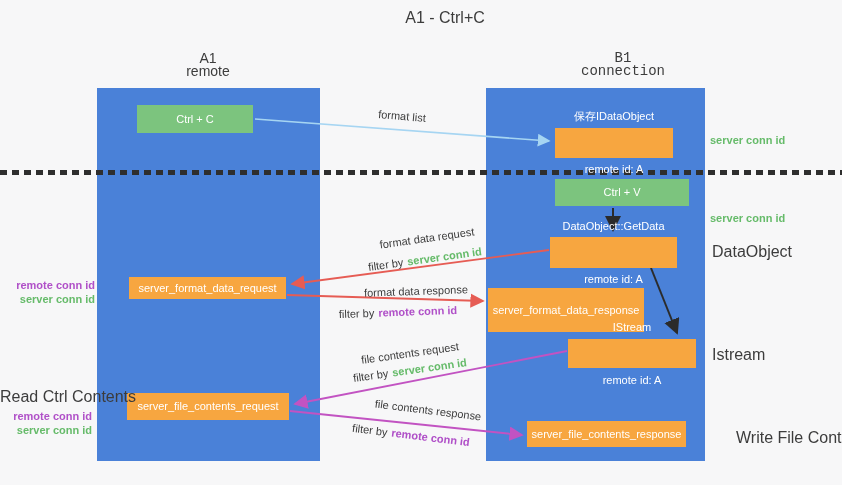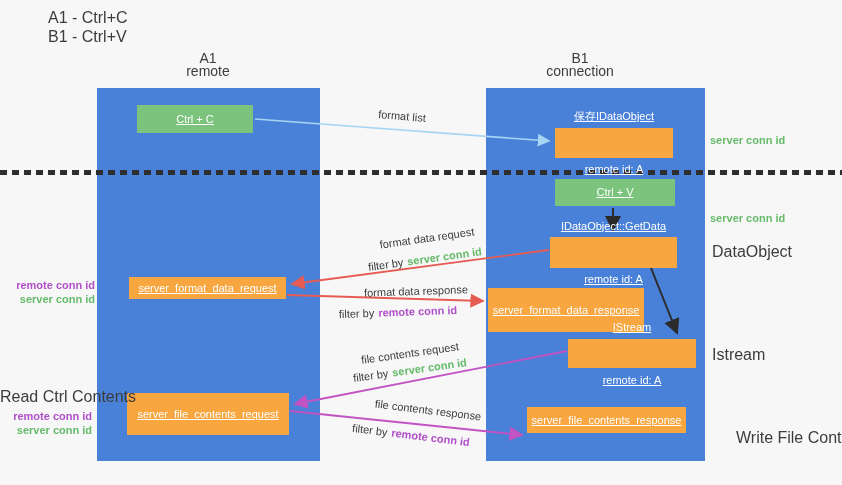--- a/index.html
+++ b/index.html
@@ -3,62 +3,61 @@
 <meta charset="utf-8">
 <style>
   html,body{margin:0;padding:0;}
   body{
     width:842px;height:485px;position:relative;overflow:hidden;
     background:var(--bg,#f7f7f8);
     font-family:"Liberation Sans","DejaVu Sans",sans-serif;
   }
   .abs{position:absolute;}
   .title{
-    left:0;right:0;top:8px;text-align:left;
+    left:0;right:0;top:8px;text-align:center;
     font-size:16px;line-height:19px;color:var(--dark_text);margin-left:48px;
   }
   .lane-header{
     text-align:center;font-size:14px;line-height:13px;color:var(--dark_text);
   }
   .panel{background:var(--panel_blue);top:88px;height:373px;}
   .dotted-line{
     left:0;top:170px;width:842px;height:5px;
     background:repeating-linear-gradient(90deg,var(--dash_color) 0 7px,transparent 7px 12px);
   }
   .box{
     display:flex;flex-direction:column;align-items:center;justify-content:center;
-    color:#fff;font-size:11px;line-height:13px;text-align:left;white-space:nowrap;text-decoration:underline;
+    color:#fff;font-size:11px;line-height:13px;text-align:left;white-space:nowrap;
   }
   .box.orange{background:var(--box_orange);gap:40px;}
   .box.green{background:var(--box_green);}
   .flow-label{
     font-size:11px;line-height:13px;color:var(--dark_text);
     text-align:center;white-space:nowrap;width:140px;
   }
   .ann{font-size:11px;line-height:14px;white-space:nowrap;}
   .ann-right{text-align:right;}
   .green-t{color:var(--green_text);font-weight:bold;}
   .purple-t{color:var(--purple_text);font-weight:bold;}
   .dark-t{color:var(--dark_text);font-size:16px;}
   .sp{margin-right:4px;}
   svg.overlay{position:absolute;left:0;top:0;pointer-events:none;}
 </style>
 </head>
 <body style="--bg: #f7f7f8; --panel_blue: #4a81d8; --box_orange: #f7a640; --box_green: #7cc47e; --green_text: #66bb6a; --purple_text: #b050c8; --dark_text: #3c3c3c; --dash_color: #2e2e2e; --arrow_lightblue: #a6d5f2; --arrow_red: #e65c54; --arrow_magenta: #c253c2; --arrow_black: #2b2b2b;">
 
 <div class="abs title">
   <div>A1 - Ctrl+C</div>
-  <div>B1 - Ctrl+V</div>
 </div>
 
 <div class="abs lane-header" style="left:158px;top:52px;width:100px;">
   <div>A1</div>
   <div>remote</div>
 </div>
-<div class="abs lane-header" style="left:530px;top:52px;width:100px;">
+<div class="abs lane-header" style="left:573px;top:52px;width:100px;font-family:Liberation Mono, monospace;">
   <div>B1</div>
   <div>connection</div>
 </div>
 
 <div class="abs panel" style="left:97px;width:223px;"></div>
 <div class="abs panel" style="left:486px;width:219px;"></div>
 
 <div class="abs dotted-line"></div>
 
 <svg class="overlay" width="842" height="485" viewBox="0 0 842 485">
@@ -85,41 +84,41 @@
   <line x1="290" y1="411" x2="522" y2="435" style="stroke:var(--arrow_magenta);stroke-width:1.8;" marker-end="url(#mk-mg)"></line>
 </svg>
 
 <div class="abs box green" style="left:137px;top:105px;width:116px;height:28px;">
   <div>Ctrl + C</div>
 </div>
 <div class="abs box orange" style="left:555px;top:128px;width:118px;height:30px;">
   <div>保存IDataObject</div>
   <div>remote id: A</div>
 </div>
-<div class="abs box green" style="left:555px;top:179px;width:120px;height:27px;">
+<div class="abs box green" style="left:555px;top:179px;width:134px;height:27px;">
   <div>Ctrl + V</div>
 </div>
 <div class="abs box orange" style="left:550px;top:237px;width:127px;height:31px;">
-  <div>IDataObject::GetData</div>
+  <div>DataObject::GetData</div>
   <div>remote id: A</div>
 </div>
 <div class="abs box orange" style="left:129px;top:277px;width:157px;height:22px;">
   <div>server_format_data_request</div>
 </div>
 <div class="abs box orange" style="left:488px;top:288px;width:156px;height:44px;">
   <div>server_format_data_response</div>
 </div>
 <div class="abs box orange" style="left:568px;top:339px;width:128px;height:29px;">
   <div>IStream</div>
   <div>remote id: A</div>
 </div>
-<div class="abs box orange" style="left:127px;top:393px;width:162px;height:42px;">
+<div class="abs box orange" style="left:127px;top:393px;width:162px;height:27px;">
   <div>server_file_contents_request</div>
 </div>
-<div class="abs box orange" style="left:527px;top:407px;width:159px;height:26px;">
+<div class="abs box orange" style="left:527px;top:421px;width:159px;height:26px;">
   <div>server_file_contents_response</div>
 </div>
 
 <div class="abs flow-label" style="left:332px;top:110px;transform:rotate(5deg);">
   <span>format list</span>
 </div>
 <div class="abs flow-label" style="left:357px;top:232px;transform:rotate(-8deg);">
   <span>format data request</span>
 </div>
 <div class="abs flow-label" style="left:355px;top:253px;transform:rotate(-8deg);">

